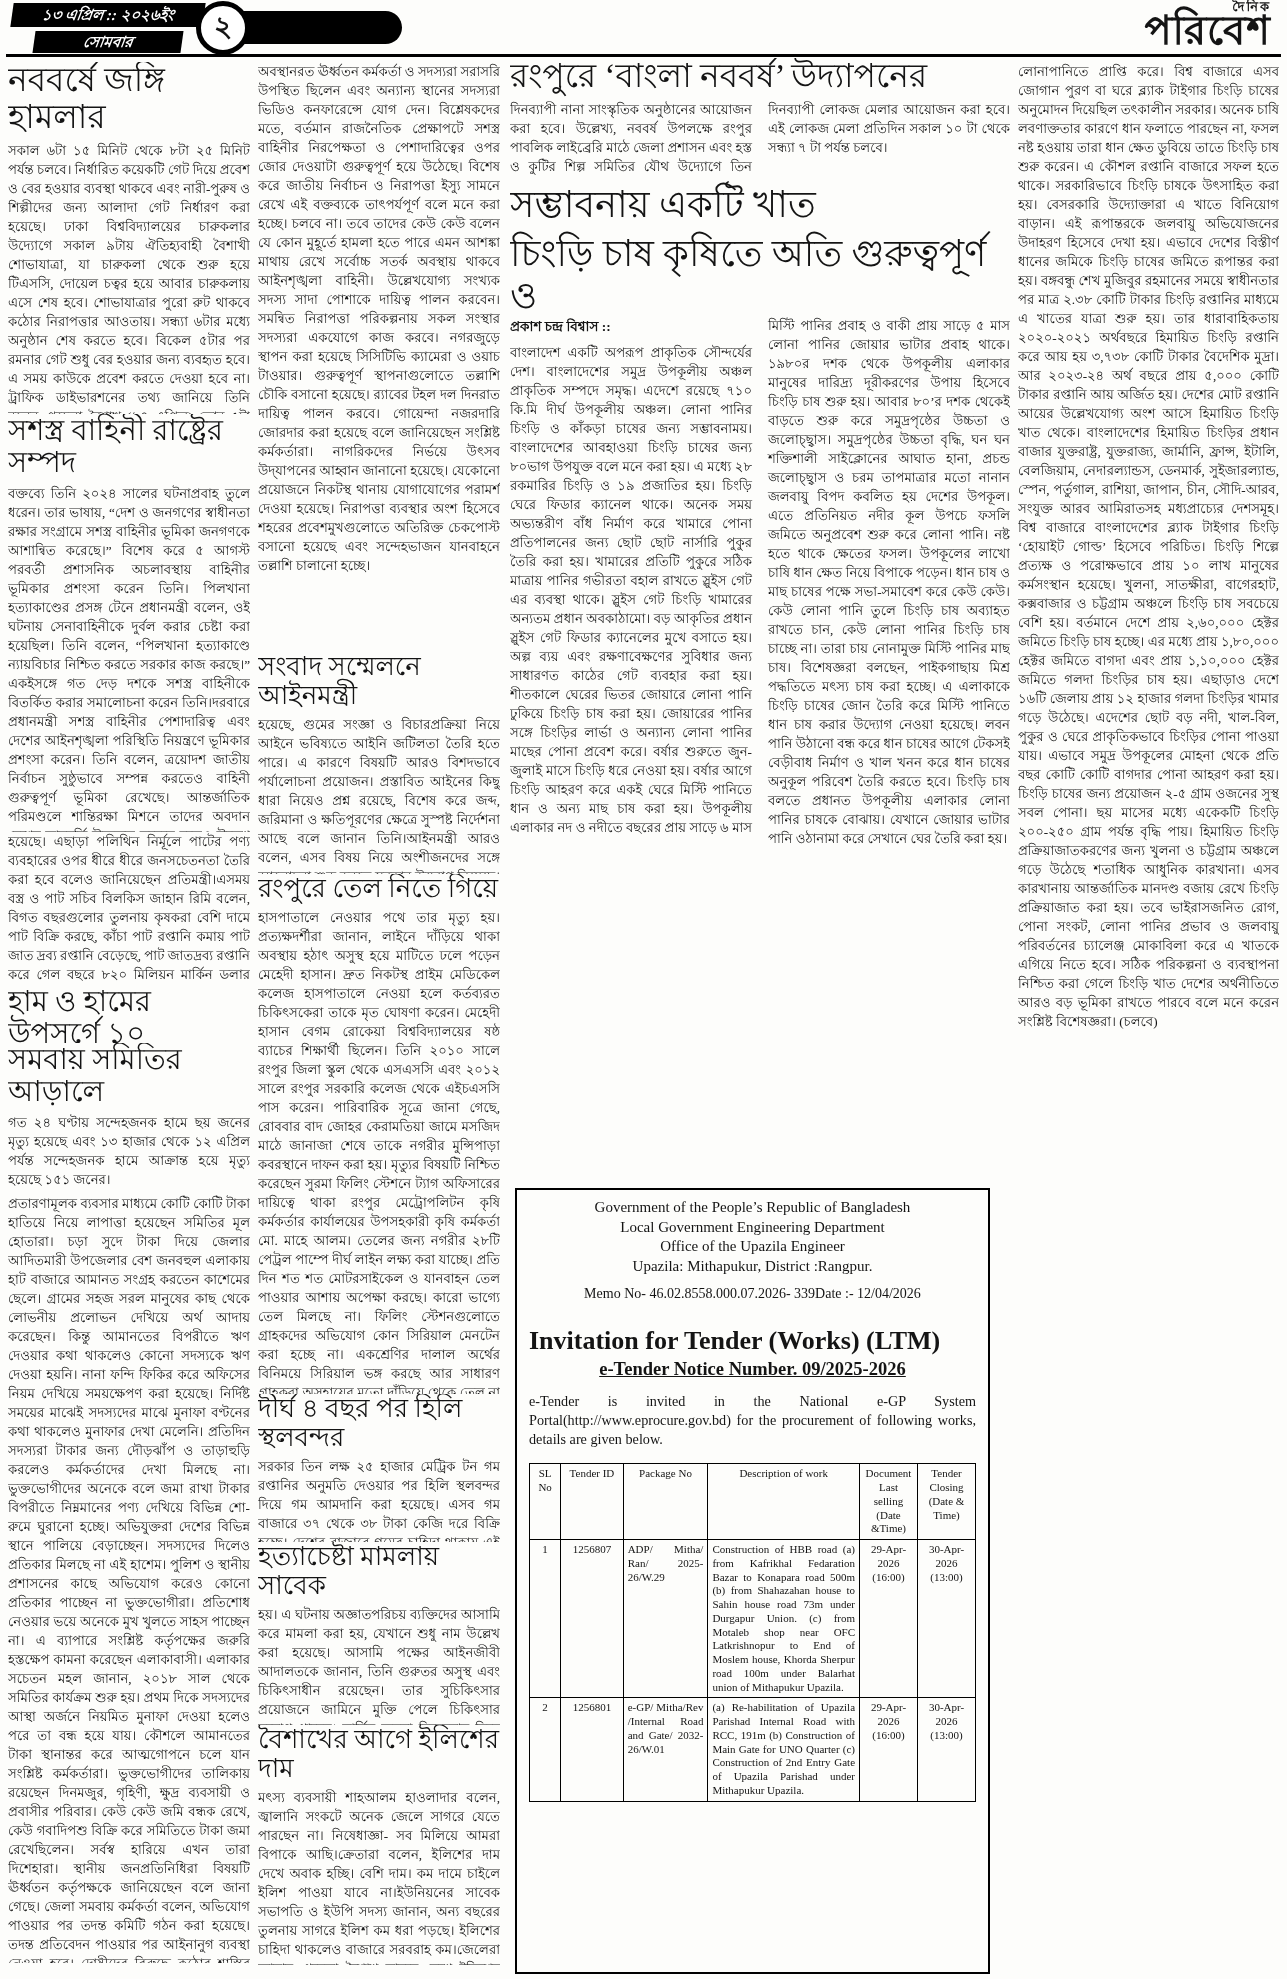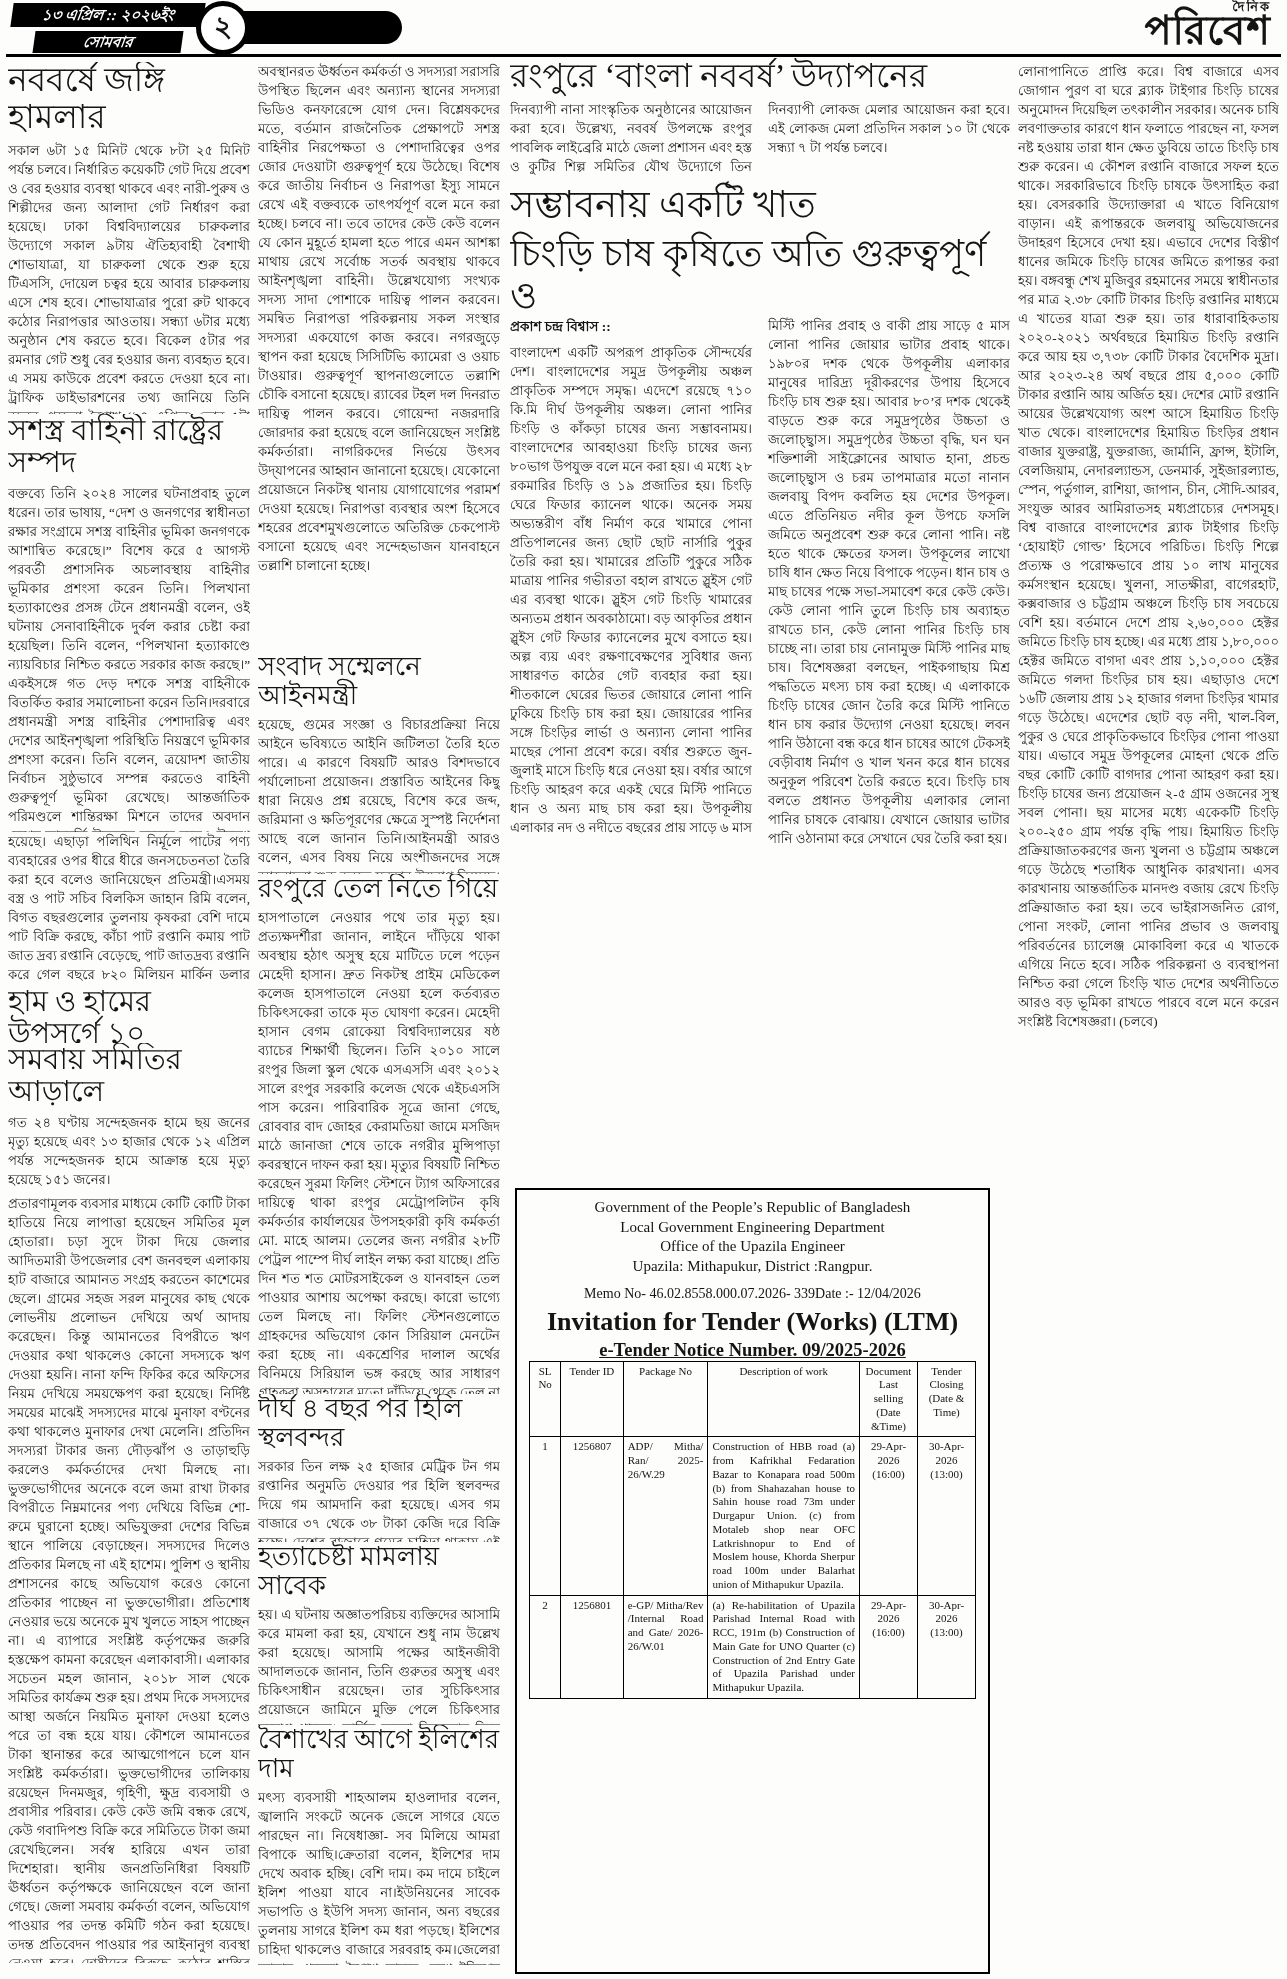--- a/index.html
+++ b/index.html
@@ -22,21 +22,21 @@
   .hl-lg{font-size:29px;}
   .hl-md{font-size:26px;}
   .art{overflow:hidden;}
   .twocol{column-count:2;column-gap:16px;}
   .byline{font-weight:bold;font-size:13.5px;margin:0 0 4px 0;}
   
   .tender{position:absolute;left:515px;top:1188px;width:475px;height:786px;border:2.5px solid #000;background:#fdfdfb;box-sizing:border-box;padding:8px 12px 6px 12px;font-size:14px;}
   .t-center{text-align:center;line-height:1.3;}
   .t-gov{font-size:15px;}
   .t-memo{display:flex;justify-content:center;margin-top:10px;font-size:14px;}
-  .t-title{text-align:center;font-weight:bold;font-size:26px;margin-top:6px;line-height:1.1;}
+  .t-title{text-align:left;font-weight:bold;font-size:26px;margin-top:25px;line-height:1.1;}
   .t-sub{text-align:center;font-weight:bold;font-size:18.5px;text-decoration:underline;margin-top:3px;}
   .t-intro{text-align:justify;margin-top:12px;font-size:14.2px;line-height:1.35;}
   table.t-tab{border-collapse:collapse;width:100%;margin-top:0;font-size:11px;}
   table.t-tab th,table.t-tab td{border:1.6px solid #000;padding:3px 4px;vertical-align:top;line-height:1.25;}
   table.t-tab th{font-weight:normal;text-align:center;}
   .td-c{text-align:center;}
   .td-j{text-align:justify;}
   .t-note{text-align:justify;margin-top:11px;font-size:14.2px;line-height:1.32;}
 </style>
 </head>
@@ -130,20 +130,21 @@
     <div class="t-center t-gov">Government of the People’s Republic of Bangladesh</div>
     <div class="t-center t-gov">Local Government Engineering Department</div>
     <div class="t-center t-gov">Office of the Upazila Engineer</div>
     <div class="t-center t-gov">Upazila: Mithapukur, District :Rangpur.</div>
     <div class="t-memo">
       <span>Memo No- 46.02.8558.000.07.2026- 339</span>
       <span>Date :- 12/04/2026</span>
     </div>
     <div class="t-title">Invitation for Tender (Works) (LTM)</div>
     <div class="t-sub">e-Tender Notice Number. 09/2025-2026</div>
+    <p class="t-intro">e-Tender is invited in the National  e-GP System Portal(http://www.eprocure.gov.bd) for the procurement of following works, details are given below.</p>
 
     <table class="t-tab">
       <thead>
         <tr>
           <th style="width:7%;">SL No</th>
           <th style="width:14%;">Tender ID</th>
           <th style="width:19%;">Package No</th>
           <th style="width:34%;">Description of work</th>
           <th style="width:13%;">Document Last selling (Date &amp;Time)</th>
           <th style="width:13%;">Tender Closing (Date &amp; Time)</th>
@@ -154,21 +155,21 @@
           <td class="td-c">1</td>
           <td class="td-c">1256807</td>
           <td class="td-j">ADP/ Mitha/ Ran/ 2025-26/W.29</td>
           <td class="td-j">Construction of HBB road (a) from Kafrikhal Fedaration Bazar to Konapara road 500m (b) from Shahazahan house to Sahin house road 73m under Durgapur Union. (c) from Motaleb shop near OFC Latkrishnopur to End of Moslem house, Khorda Sherpur road 100m under Balarhat union of Mithapukur Upazila.</td>
           <td class="td-c">29-Apr-2026 (16:00)</td>
           <td class="td-c">30-Apr-2026 (13:00)</td>
         </tr>
         <tr>
           <td class="td-c">2</td>
           <td class="td-c">1256801</td>
-          <td class="td-j">e-GP/ Mitha/Rev /Internal Road and Gate/ 2026-26/W.01</td>
+          <td class="td-j">e-GP/ Mitha/Rev /Internal Road and Gate/ 2032-26/W.01</td>
           <td class="td-j">(a) Re-habilitation of Upazila Parishad Internal Road with RCC, 191m (b) Construction of Main Gate for UNO Quarter (c) Construction of 2nd Entry Gate of Upazila Parishad under Mithapukur Upazila.</td>
           <td class="td-c">29-Apr-2026 (16:00)</td>
           <td class="td-c">30-Apr-2026 (13:00)</td>
         </tr>
       </tbody>
     </table>
 
 
   </div>
 

